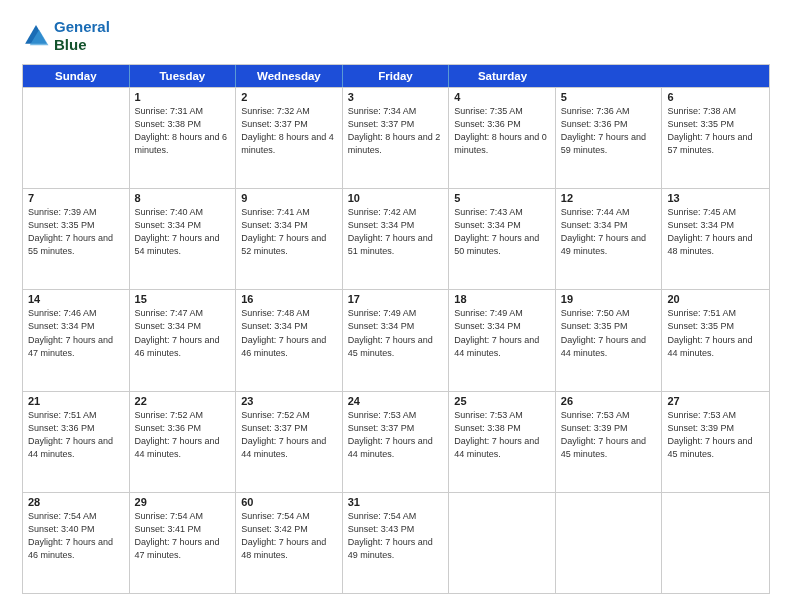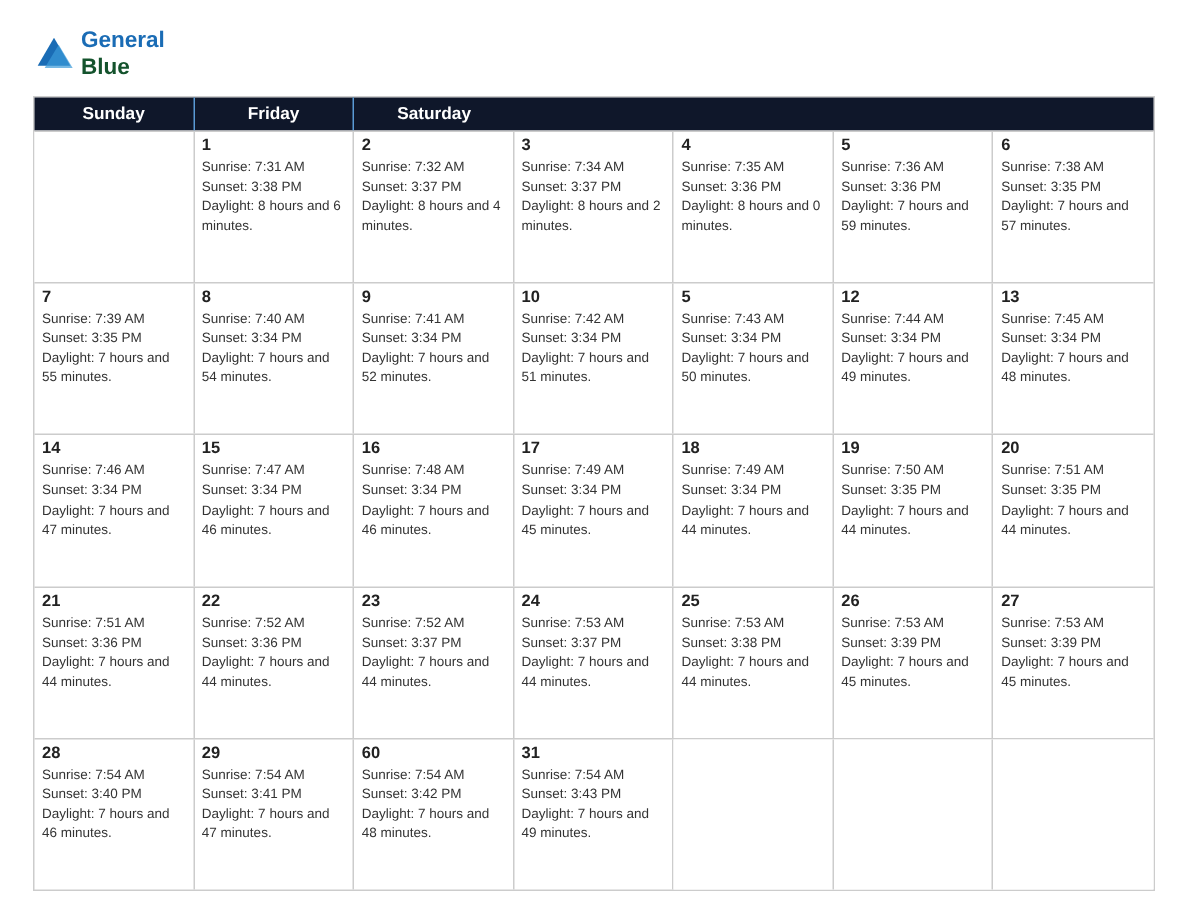--- a/index.html
+++ b/index.html
@@ -56,21 +56,21 @@
     }
     .calendar {
       flex: 1;
       display: flex;
       flex-direction: column;
       border: 1px solid #ccc;
     }
     .cal-header-row {
       display: grid;
       grid-template-columns: repeat(7, 1fr);
-      background: #0f172a;
+      background: #1d4ed8;
     }
     .cal-header-cell {
       color: #fff;
       font-size: 11.5px;
       font-weight: bold;
       text-align: center;
       padding: 5px 2px;
       border-right: 1px solid #5a9ad4;
     }
     .cal-header-cell:last-child { border-right: none; }
@@ -125,20 +125,22 @@
     </div>
     <div class="title-block">
       <div class="main-title"></div>
       <div class="subtitle"></div>
     </div>
   </div>
 
   <div class="calendar">
     <div class="cal-header-row">
     <div class="cal-header-cell">Sunday</div>
+        <div class="cal-header-cell">Tuesday</div>
+        <div class="cal-header-cell">Wednesday</div>
         <div class="cal-header-cell">Friday</div>
         <div class="cal-header-cell">Saturday</div>
       </div>
     <div class="cal-body">
     <div class="cal-row">
           <div class="cal-cell empty"></div>
           <div class="cal-cell">
             <div class="cell-date">1</div>
             <div class="cell-info">Sunrise: 7:31 AM<br>Sunset: 3:38 PM<br>Daylight: 8 hours and 6 minutes.</div>
           </div>

